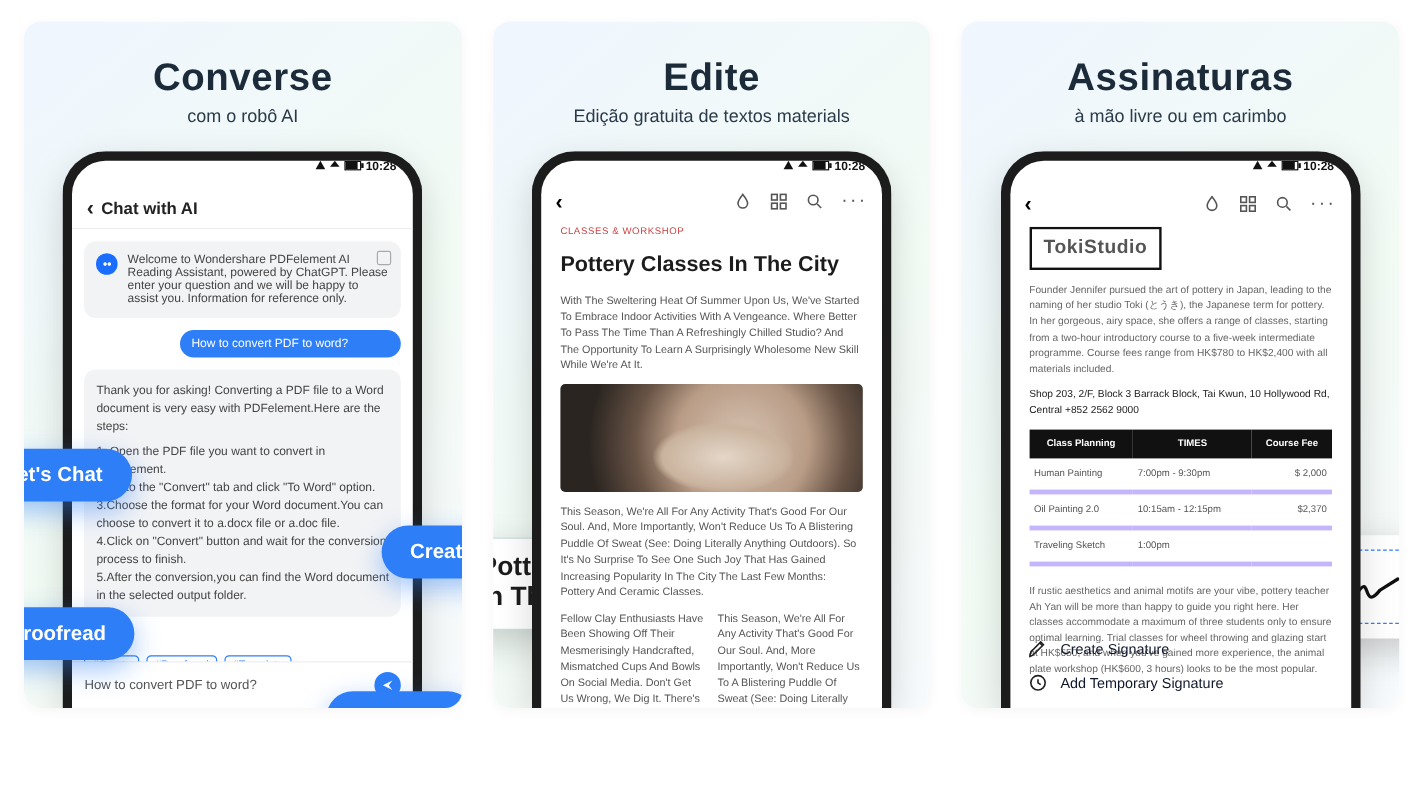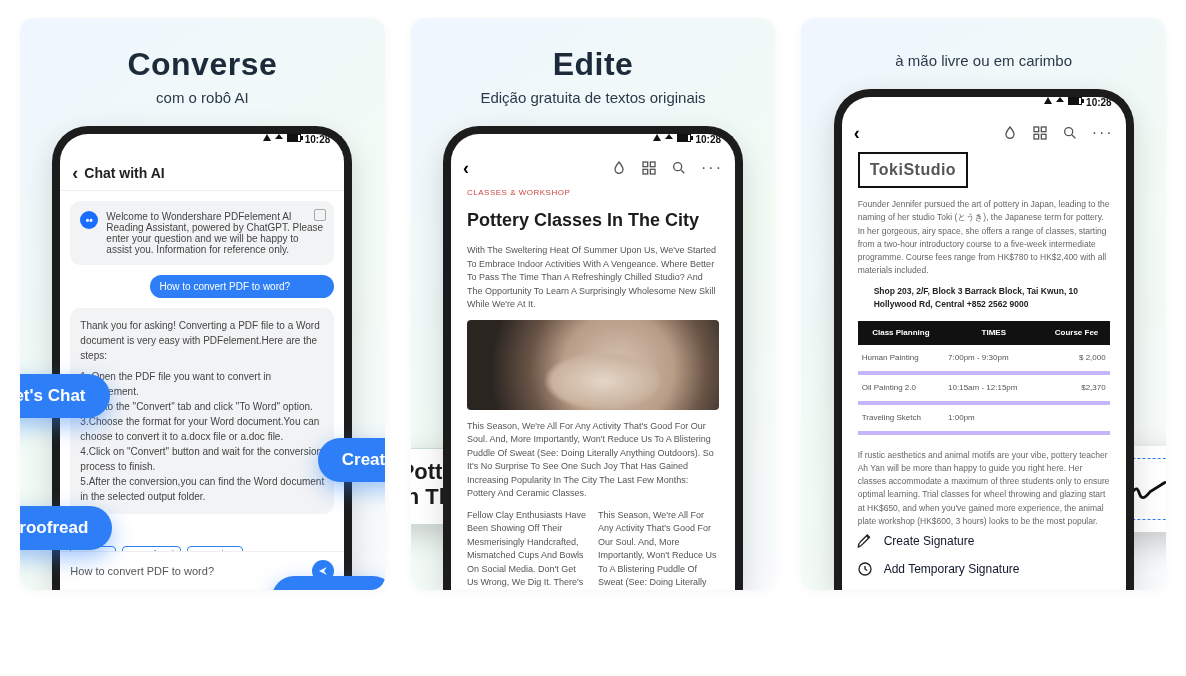--- a/index.html
+++ b/index.html
@@ -49,21 +49,21 @@
   .twocol > div { flex:1; }
   .selbox { background:#cfe2ff; color:#1c1c1c; font-weight:800; padding:1px 0;}
   .editpop { position:absolute; left:-26px; top:430px; background:#fff; border:1px solid #cdd; border-radius:8px; padding:10px 14px 14px; box-shadow:0 10px 30px rgba(0,0,0,.18); font-size:22px; font-weight:800; color:#1c1c1c; line-height:1.15; }
   .editpop:before,.editpop:after{content:"";position:absolute;width:2px;height:16px;background:#2d7ef7;}
   .editpop:before{left:8px;top:-6px;} .editpop:after{right:12px;bottom:-6px;}
   .carethandle{position:absolute;width:10px;height:10px;border-radius:50%;background:#2d7ef7;} .carethandle.b{right:7px;bottom:-12px;}
 
   
   .toki { border:2px solid #111; display:inline-block; padding:4px 10px; font-weight:800; font-size:16px; letter-spacing:.5px;}
   .p3txt { font-size:8.5px; color:#666; margin-top:10px; line-height:1.55;}
-  .addr { font-size:8.5px; font-weight:700; color:#222; margin-top:8px;margin-left:16px;}
+  .addr { font-size:8.5px; font-weight:400; color:#222; margin-top:8px;}
   table.fees { width:100%; border-collapse:collapse; margin-top:10px; font-size:8px;}
   table.fees th { background:#111; color:#fff; padding:6px 4px; font-weight:600;}
   table.fees td { padding:7px 4px; border-bottom:4px solid #c4b5fd; color:#555;}
   table.fees td:last-child{ text-align:right;}
   .sigpop { position:absolute; right:-36px; top:428px; background:#fff; border-radius:10px; padding:12px 16px; box-shadow:0 10px 30px rgba(0,0,0,.2);}
   .sigbox { width:150px; height:62px; border:1.5px dashed #2d7ef7; display:flex; align-items:center; justify-content:center; position:relative;}
   .sigbox .h{position:absolute;width:7px;height:7px;background:#2d7ef7;border-radius:50%;}
   .h.tl{top:-4px;left:-4px}.h.bl{bottom:-4px;left:-4px}
   .h.tm{top:-4px;left:calc(50% - 3px)}.h.bm{bottom:-4px;left:calc(50% - 3px)}
   .h.ml{left:-4px;top:calc(50% - 3px)}
@@ -123,21 +123,21 @@
           <svg viewBox="0 0 24 24">
               <path d="M4 12l16-8-6 8 6 8z"></path>
             </svg>
         </div>
       </div>
     </div>
   </div>
 
   <div class="card">
     <div class="title">Edite</div>
-    <div class="subtitle">Edição gratuita de textos originais</div>
+    <div class="subtitle">Edição gratuita de textos materials</div>
 
     <div class="editpop">
       
       <span style="white-space:pre-line">Pottery Classes
 In The City</span>
       <span class="carethandle b"></span>
     </div>
 
     <div class="phone">
       <div class="statusbar">
@@ -175,20 +175,21 @@
         </div>
         <div class="twocol" style="margin-top:8px">
           <div>Fellow Clay Enthusiasts Have Been Showing Off Their Mesmerisingly Handcrafted, Mismatched Cups And Bowls On Social Media. Don't Get Us Wrong, We Dig It. There's Something Inherently Calming About Moulding A Shapeless Lump Of Clay Into A Smooth(Ish) Piece Of Homeware To Bring Home. It's Strangely Addictive And Very Personalisable.</div>
           <div>This Season, We're All For Any Activity That's Good For Our Soul. And, More Importantly, Won't Reduce Us To A Blistering Puddle Of Sweat (See: Doing Literally Anything Anything Outdoors). So It's No Surprise To See One Such Joy That Has Gained Increasing Popularity In The City The Last Few Months: Pottery And Ceramic Classes.</div>
         </div>
       </div>
     </div>
   </div>
 
   <div class="card">
+    <div class="title">Assinaturas</div>
     <div class="subtitle">à mão livre ou em carimbo</div>
 
     <div class="sigpop">
       <div class="sigbox">
         <span class="h tl"></span>
           <span class="h tm"></span>
         <span class="h ml"></span>
         <span class="h bl"></span>
           <span class="h bm"></span>
         <svg viewBox="0 0 140 50" width="130" height="48">

